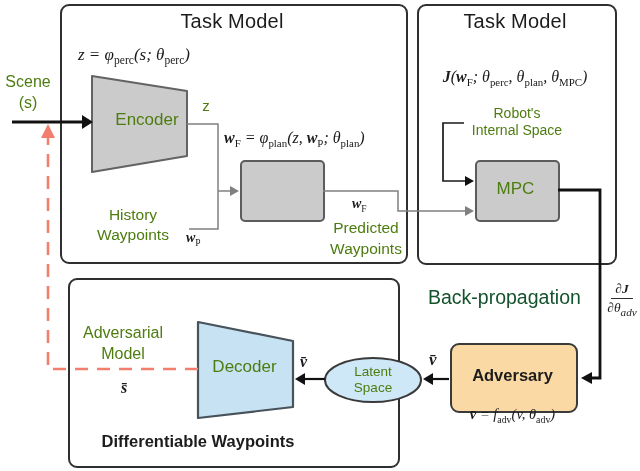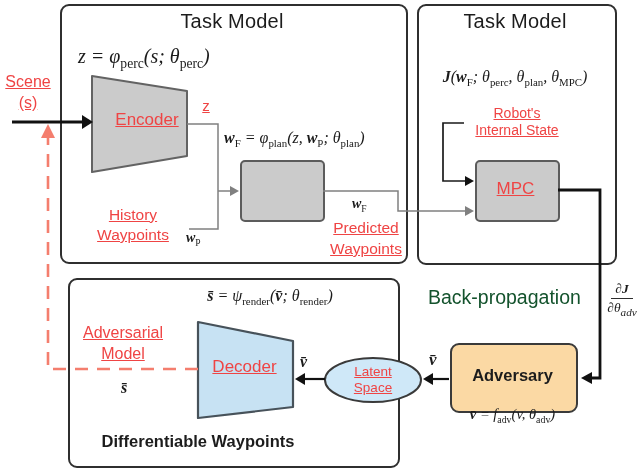--- a/index.html
+++ b/index.html
@@ -32,21 +32,21 @@
   #overlay .shape-ellipse{fill:var(--c-ellipse);stroke:#3a3a3a;stroke-width:2;}
   
   .layer-text{position:absolute;left:0;top:0;width:640px;height:471px;z-index:8;}
   .lbl{position:absolute;white-space:pre-line;}
   .center{text-align:center;}
   .flexc{display:flex;align-items:center;justify-content:center;text-align:center;}
   .title{font-weight:normal;font-size:20px;letter-spacing:.2px;}
   .math{font-family:"Liberation Serif",serif;font-style:italic;color:#1b1b1b;}
   .math sub{font-style:normal;font-size:0.68em;letter-spacing:0;}
   .math b{font-weight:bold;}
-  .sans-lbl{color:#ef4444;text-decoration:underline;}
+  .sans-lbl{color:#4d7c0f;}
   
   .frac{display:flex;flex-direction:column;align-items:center;font-family:"Liberation Serif",serif;font-style:italic;font-size:13.5px;}
   .frac .num{border-bottom:1.4px solid #2d2d2d;padding:0 4px 1px 4px;}
   .frac .den{padding-top:1px;}
 </style>
 </head>
 <body>
 
 <div id="canvas">
 
@@ -92,55 +92,54 @@
   </svg>
 
   <div class="layer-text">
 
     <div class="lbl center sans-lbl" style="left:0;top:71px;width:56px;font-size:16px;line-height:21px;">Scene
 (s)</div>
 
     <div class="lbl center title" style="left:60px;top:10px;width:344px;">Task Model</div>
     <div class="lbl center title" style="left:417px;top:10px;width:196px;">Task Model</div>
 
-    <div class="lbl math" style="left:78px;top:45px;font-size:20px;">z = φ<sub>perc</sub>(s; θ<sub>perc</sub>)</div>
+    <div class="lbl math" style="left:78px;top:45px;font-size:17px;">z = φ<sub>perc</sub>(s; θ<sub>perc</sub>)</div>
     <div class="lbl center sans-lbl" style="left:92px;top:110px;width:110px;font-size:17px;">Encoder</div>
     <div class="lbl center sans-lbl" style="left:197px;top:97px;width:18px;font-size:15px;">z</div>
 
     <div class="lbl math" style="left:224px;top:129px;font-size:16px;"><b>w</b><sub>F</sub> = φ<sub>plan</sub>(z, <b>w</b><sub>P</sub>; θ<sub>plan</sub>)</div>
 
     <div class="lbl center sans-lbl" style="left:83px;top:205px;width:100px;font-size:15.5px;line-height:20px;">History
 Waypoints</div>
     <div class="lbl math" style="left:186px;top:230px;font-size:14px;"><b>w</b><sub>P</sub></div>
     <div class="lbl math" style="left:352px;top:196px;font-size:14px;"><b>w</b><sub>F</sub></div>
     <div class="lbl center sans-lbl" style="left:316px;top:217px;width:100px;font-size:15.5px;line-height:21px;">Predicted
 Waypoints</div>
 
     <div class="lbl center math" style="left:415px;top:68px;width:200px;font-size:16px;"><b>J</b>(<b>w</b><sub>F</sub>; θ<sub>perc</sub>, θ<sub>plan</sub>, θ<sub>MPC</sub>)</div>
     <div class="lbl center sans-lbl" style="left:467px;top:105px;width:100px;font-size:14px;line-height:17px;">Robot's
-Internal State</div>
+Internal Space</div>
     <div class="lbl flexc sans-lbl" style="left:475px;top:160px;width:81px;height:58px;font-size:17px;">MPC</div>
 
     <div class="lbl" style="left:428px;top:286px;font-size:19.5px;color:#14532d;">Back-propagation</div>
     <div class="frac abs" style="left:601px;top:281px;width:42px;">
       <div class="num">∂<b>J</b></div>
       <div class="den">∂θ<sub>adv</sub></div>
     </div>
 
     <div class="lbl center" style="left:451px;top:348px;width:123px;">
       <div style="font-weight:bold;font-size:16.5px;">Adversary</div>
       <div class="math" style="font-size:14.5px;margin-top:3px;"><b>v̄</b> = f<sub>adv</sub>(v, θ<sub>adv</sub>)</div>
     </div>
     <div class="lbl math" style="left:429px;top:350px;font-size:17px;"><b>v̄</b></div>
 
     <div class="lbl flexc sans-lbl" style="left:325px;top:358px;width:96px;height:44px;font-size:13.5px;line-height:16px;">Latent
 Space</div>
     <div class="lbl math" style="left:300px;top:353px;font-size:16px;"><b>v̄</b></div>
 
-    <div class="lbl center math" style="left:160px;top:287px;width:220px;font-size:16px;"><b>s̄</b> = ψ<sub>render</sub>(<b>v̄</b>; θ<sub>render</sub>)</div>
     <div class="lbl center sans-lbl" style="left:72px;top:322px;width:102px;font-size:16px;line-height:21px;">Adversarial
 Model</div>
     <div class="lbl center math" style="left:112px;top:379px;width:24px;font-size:16px;"><b>s̄</b></div>
     <div class="lbl center sans-lbl" style="left:198px;top:357px;width:93px;font-size:17px;">Decoder</div>
     <div class="lbl center" style="left:88px;top:432px;width:220px;font-weight:bold;font-size:16.5px;">Differentiable Waypoints</div>
 
   </div>
 </div>
 
 </body></html>

